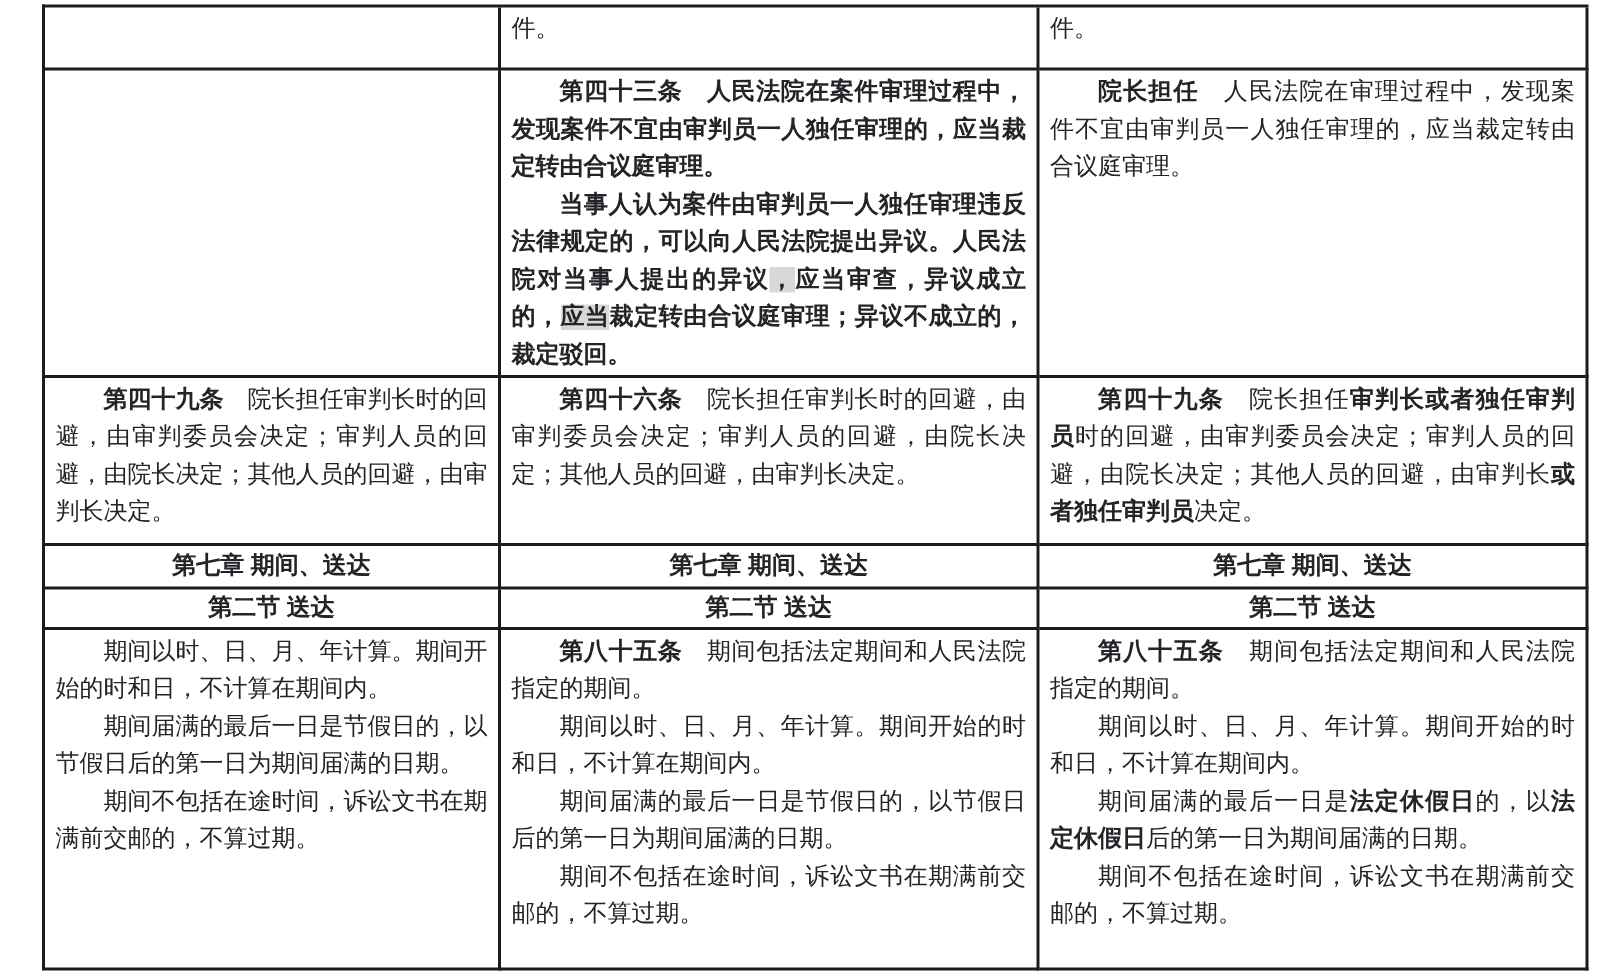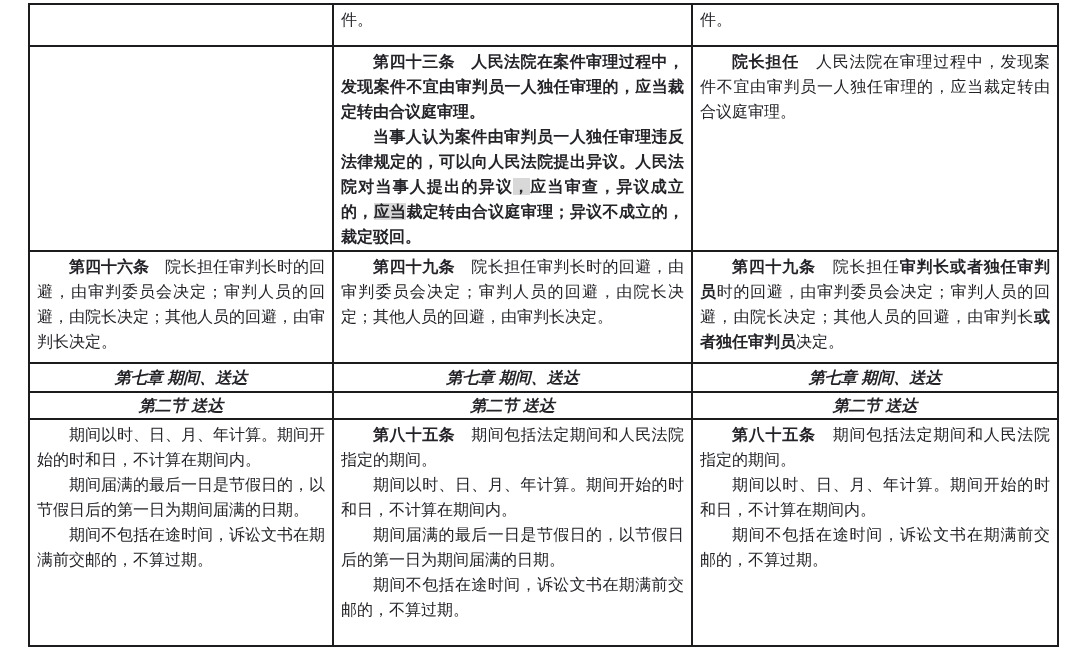--- a/index.html
+++ b/index.html
@@ -36,21 +36,20 @@
     overflow: hidden;
     color: var(--text-color);
     font-size: 16px;
     line-height: 25px;
   }
   .td.center-cell {
     display: flex;
     align-items: center;
     justify-content: center;
     padding: 0;
-    font-style: italic;
   }
   .para {
     text-align: justify;
     text-indent: 2em;
     word-break: break-all;
   }
   .para.no-indent { text-indent: 0; }
   .para.center {
     text-indent: 0;
     text-align: center;
@@ -73,24 +72,24 @@
       </div>
       <div class="td"></div>
       <div class="td">
         <p class="para"><span class="b">第四十三条　人民法院在案件审理过程中，发现案件不宜由审判员一人独任审理的，应当裁定转由合议庭审理。</span></p>
         <p class="para"><span class="b">当事人认为案件由审判员一人独任审理违反法律规定的，可以向人民法院提出异议。人民法院对当事人提出的异议</span><span class="b hl">，</span><span class="b">应当审查，异议成立的，</span><span class="b hl">应当</span><span class="b">裁定转由合议庭审理；异议不成立的，裁定驳回。</span></p>
       </div>
       <div class="td">
         <p class="para"><span class="b">院长担任</span><span>　人民法院在审理过程中，发现案件不宜由审判员一人独任审理的，应当裁定转由合议庭审理。</span></p>
       </div>
       <div class="td">
-        <p class="para"><span class="b">第四十六条</span><span>　院长担任审判长时的回避，由审判委员会决定；审判人员的回避，由院长决定；其他人员的回避，由审判长决定。</span></p>
+        <p class="para"><span class="b">第四十九条</span><span>　院长担任审判长时的回避，由审判委员会决定；审判人员的回避，由院长决定；其他人员的回避，由审判长决定。</span></p>
       </div>
       <div class="td">
-        <p class="para"><span class="b">第四十九条</span><span>　院长担任审判长时的回避，由审判委员会决定；审判人员的回避，由院长决定；其他人员的回避，由审判长决定。</span></p>
+        <p class="para"><span class="b">第四十六条</span><span>　院长担任审判长时的回避，由审判委员会决定；审判人员的回避，由院长决定；其他人员的回避，由审判长决定。</span></p>
       </div>
       <div class="td">
         <p class="para"><span class="b">第四十九条</span><span>　院长担任</span><span class="b">审判长或者独任审判员</span><span>时的回避，由审判委员会决定；审判人员的回避，由院长决定；其他人员的回避，由审判长</span><span class="b">或者独任审判员</span><span>决定。</span></p>
       </div>
       <div class="td center-cell">
         <p class="para center"><span class="b">第七章 期间、送达</span></p>
       </div>
       <div class="td center-cell">
         <p class="para center"><span class="b">第七章 期间、送达</span></p>
       </div>
@@ -113,16 +112,17 @@
       </div>
       <div class="td">
         <p class="para"><span class="b">第八十五条</span><span>　期间包括法定期间和人民法院指定的期间。</span></p>
         <p class="para"><span>期间以时、日、月、年计算。期间开始的时和日，不计算在期间内。</span></p>
         <p class="para"><span>期间届满的最后一日是节假日的，以节假日后的第一日为期间届满的日期。</span></p>
         <p class="para"><span>期间不包括在途时间，诉讼文书在期满前交邮的，不算过期。</span></p>
       </div>
       <div class="td">
         <p class="para"><span class="b">第八十五条</span><span>　期间包括法定期间和人民法院指定的期间。</span></p>
         <p class="para"><span>期间以时、日、月、年计算。期间开始的时和日，不计算在期间内。</span></p>
+        <p class="para"><span>期间届满的最后一日是</span><span class="b">法定休假日</span><span>的，以</span><span class="b">法定休假日</span><span>后的第一日为期间届满的日期。</span></p>
         <p class="para"><span>期间不包括在途时间，诉讼文书在期满前交邮的，不算过期。</span></p>
       </div>
     </div>
 </div>
 
 </body></html>

